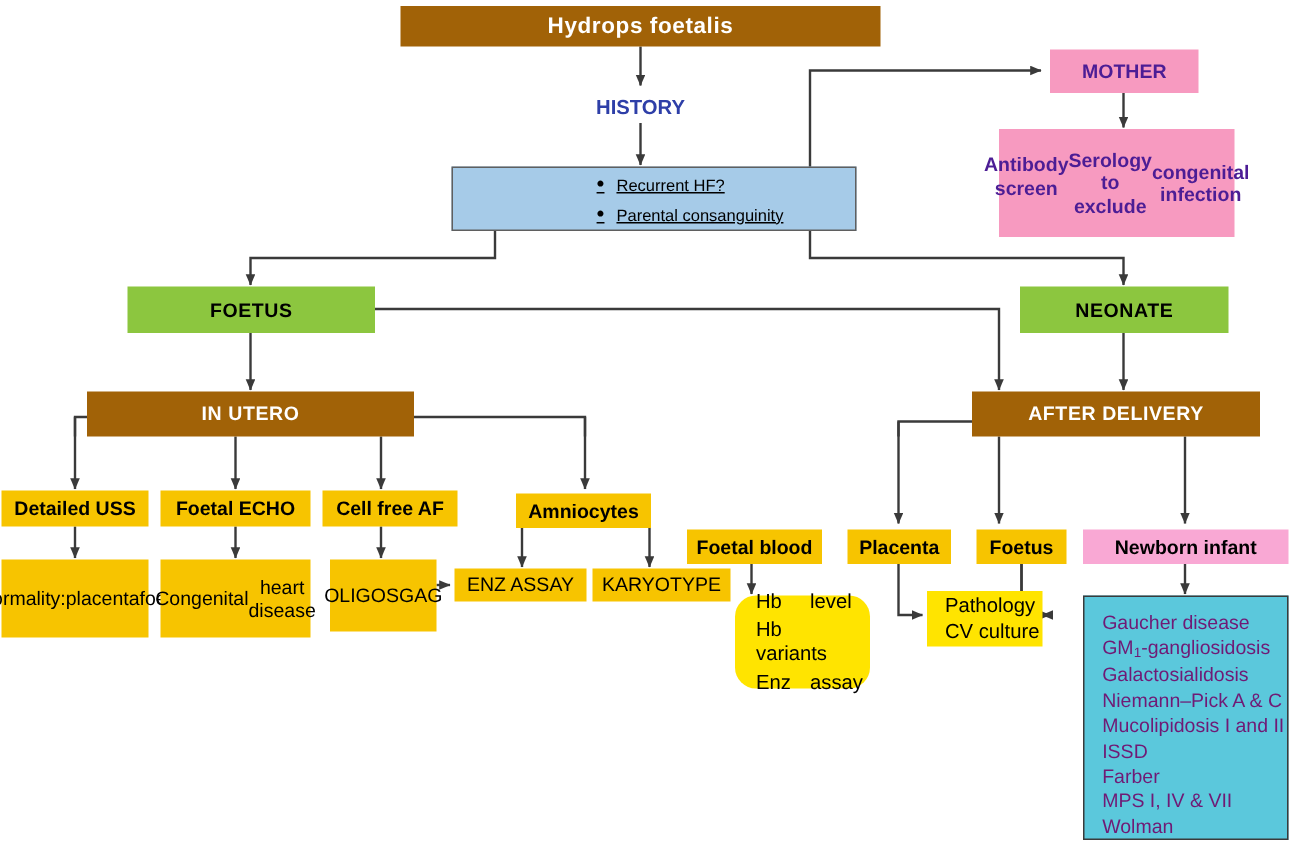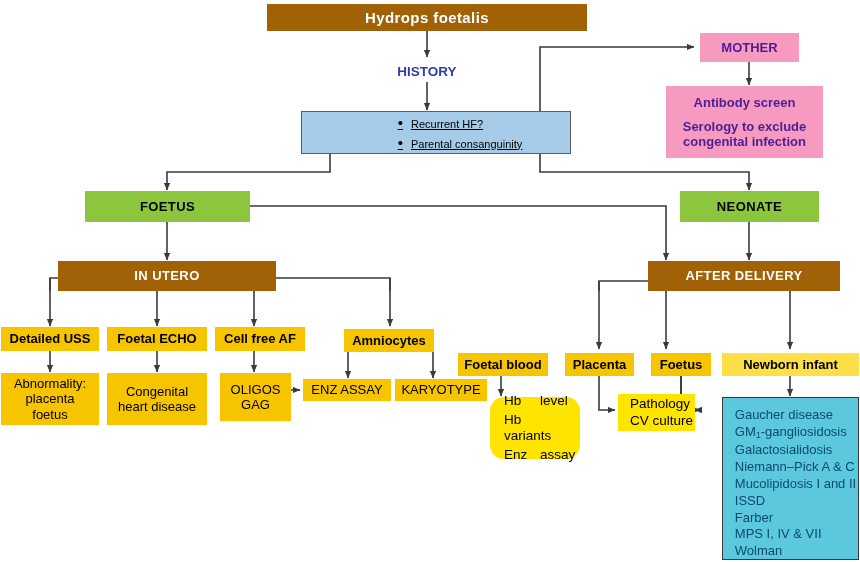--- a/index.html
+++ b/index.html
@@ -10,29 +10,29 @@
 
   .node{position:absolute;box-sizing:border-box;display:flex;
         align-items:center;justify-content:center;text-align:center;
         line-height:1.18;}
 
   
   .blk{background:#a16207;color:#ffffff;font-weight:bold;letter-spacing:.4px;}
   .grn{background:#8CC63F;color:#000000;font-weight:bold;letter-spacing:.4px;}
   .pnk{background:#F79AC0;color:#4c1d95;font-weight:bold;}
   .blu{background:#A6CBE8;color:#000000;border:1px solid #5f5f5f;}
-  .cyn{background:#5BC8DC;color:#0c4a6e;}
-  .cyn-hd{background:#fde047;color:#000000;font-weight:bold;}
+  .cyn{background:#5BC8DC;color:#701a75;}
+  .cyn-hd{background:#f9a8d4;color:#000000;font-weight:bold;}
   .gold{background:#F7C400;color:#000000;font-weight:bold;}
   .gold-bd{background:#F7C400;color:#000000;}
   .ylw{background:#FFE400;color:#000000;}
   .brd{border:1px solid #3a3a3a;}
 
   .f13{font-size:13px;} .f15{font-size:15px;}
-  .colbox{flex-direction:column;align-items:center;justify-content:center;}
+  .colbox{align-items:center;justify-content:center;}
   .hist{color:#2E3FA8;font-weight:bold;font-size:13.5px;background:transparent;}
 
   .bullets{display:block;text-align:left;padding-left:48px;font-size:11px;text-decoration:underline;}
   .bullets div{margin:2px 0;}
   .bullets div:before{content:"\2022";margin-right:8px;font-size:15px;}
 
   .listbox{display:block;text-align:left;padding:9px 0 0 10px;font-size:13px;}
   .listbox div{margin:1.5px 0;white-space:nowrap;}
   .listbox sub{font-size:9px;vertical-align:-2px;}
 

